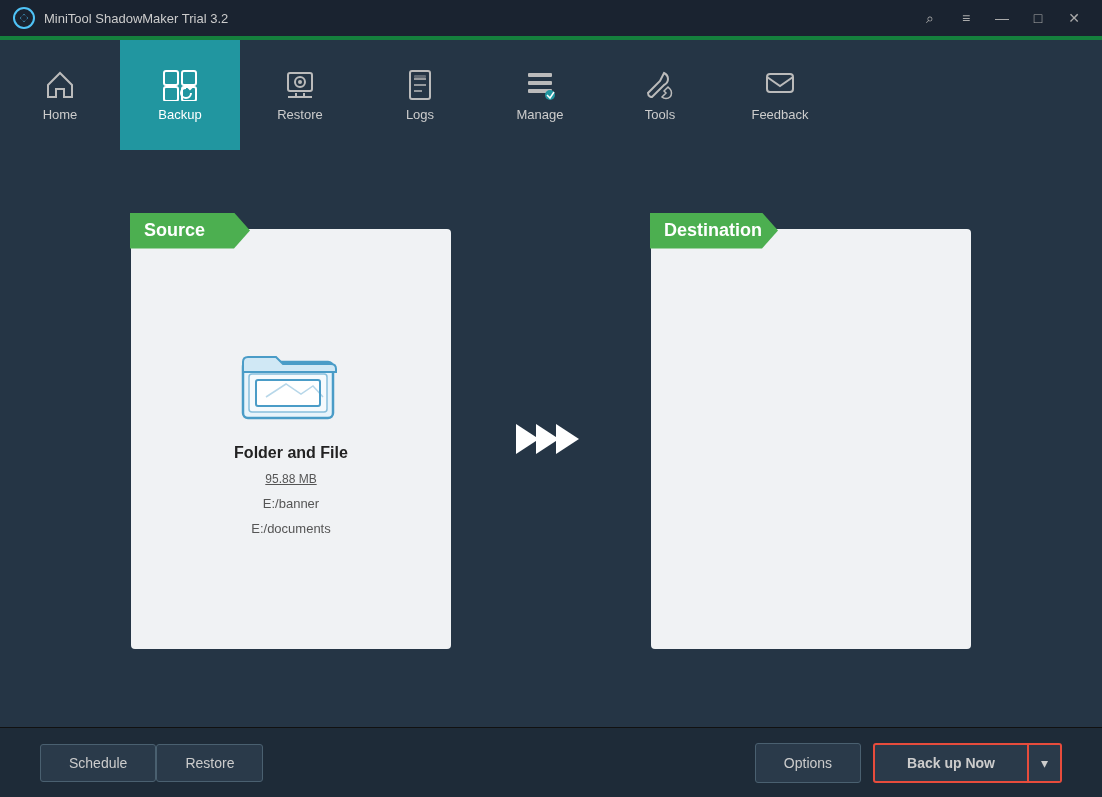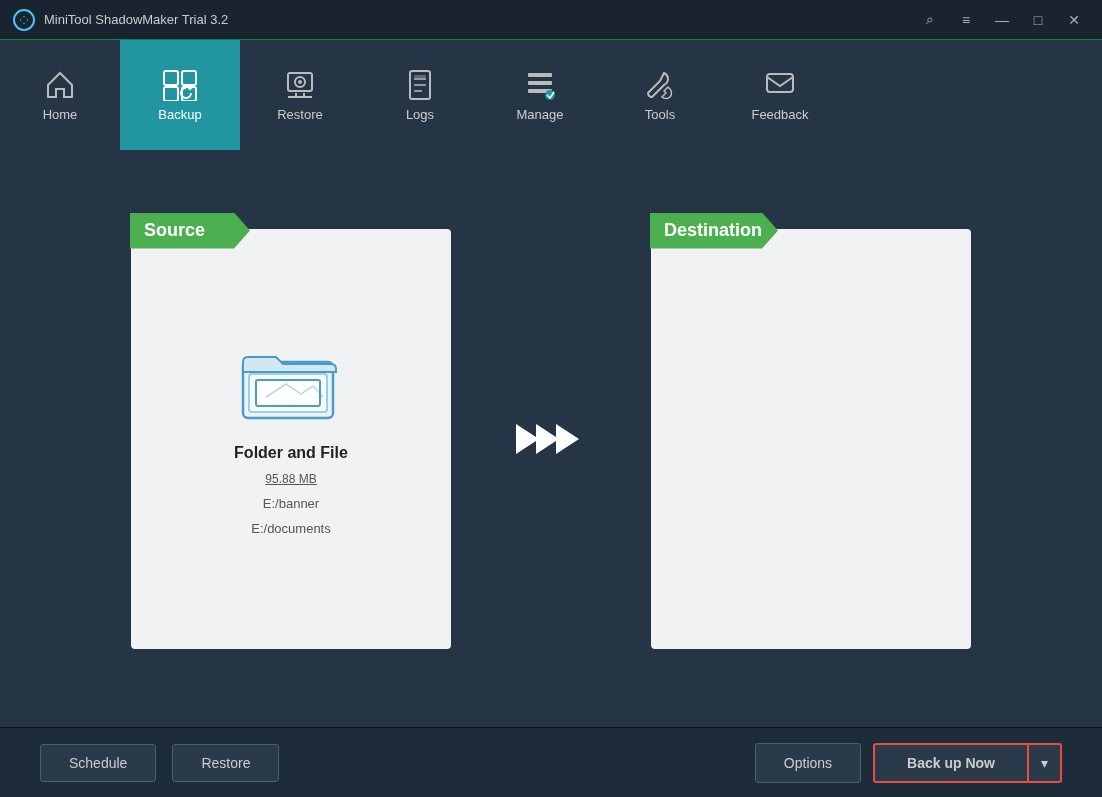--- a/index.html
+++ b/index.html
@@ -13,21 +13,21 @@
     }
 
     
     .titlebar {
       background: #1a2330;
       height: 40px;
       display: flex;
       align-items: center;
       padding: 0 12px;
       justify-content: space-between;
-      border-bottom: 1px solid #15803d;
+      border-bottom: 4px solid #15803d;
     }
     .titlebar-left {
       display: flex;
       align-items: center;
       gap: 8px;
     }
     .titlebar-title {
       font-size: 13px;
       color: #ccc;
     }
@@ -164,21 +164,21 @@
       background: #1e2b38;
       height: 70px;
       display: flex;
       align-items: center;
       justify-content: space-between;
       padding: 0 40px;
       border-top: 1px solid #111;
     }
     .bottom-left {
       display: flex;
-      gap: 16px;
+      gap: 0;
     }
     .bottom-right {
       display: flex;
       gap: 0;
     }
     .btn-outline {
       background: #2a3a4a;
       color: #ccc;
       border: 1px solid #4a6070;
       border-radius: 3px;

